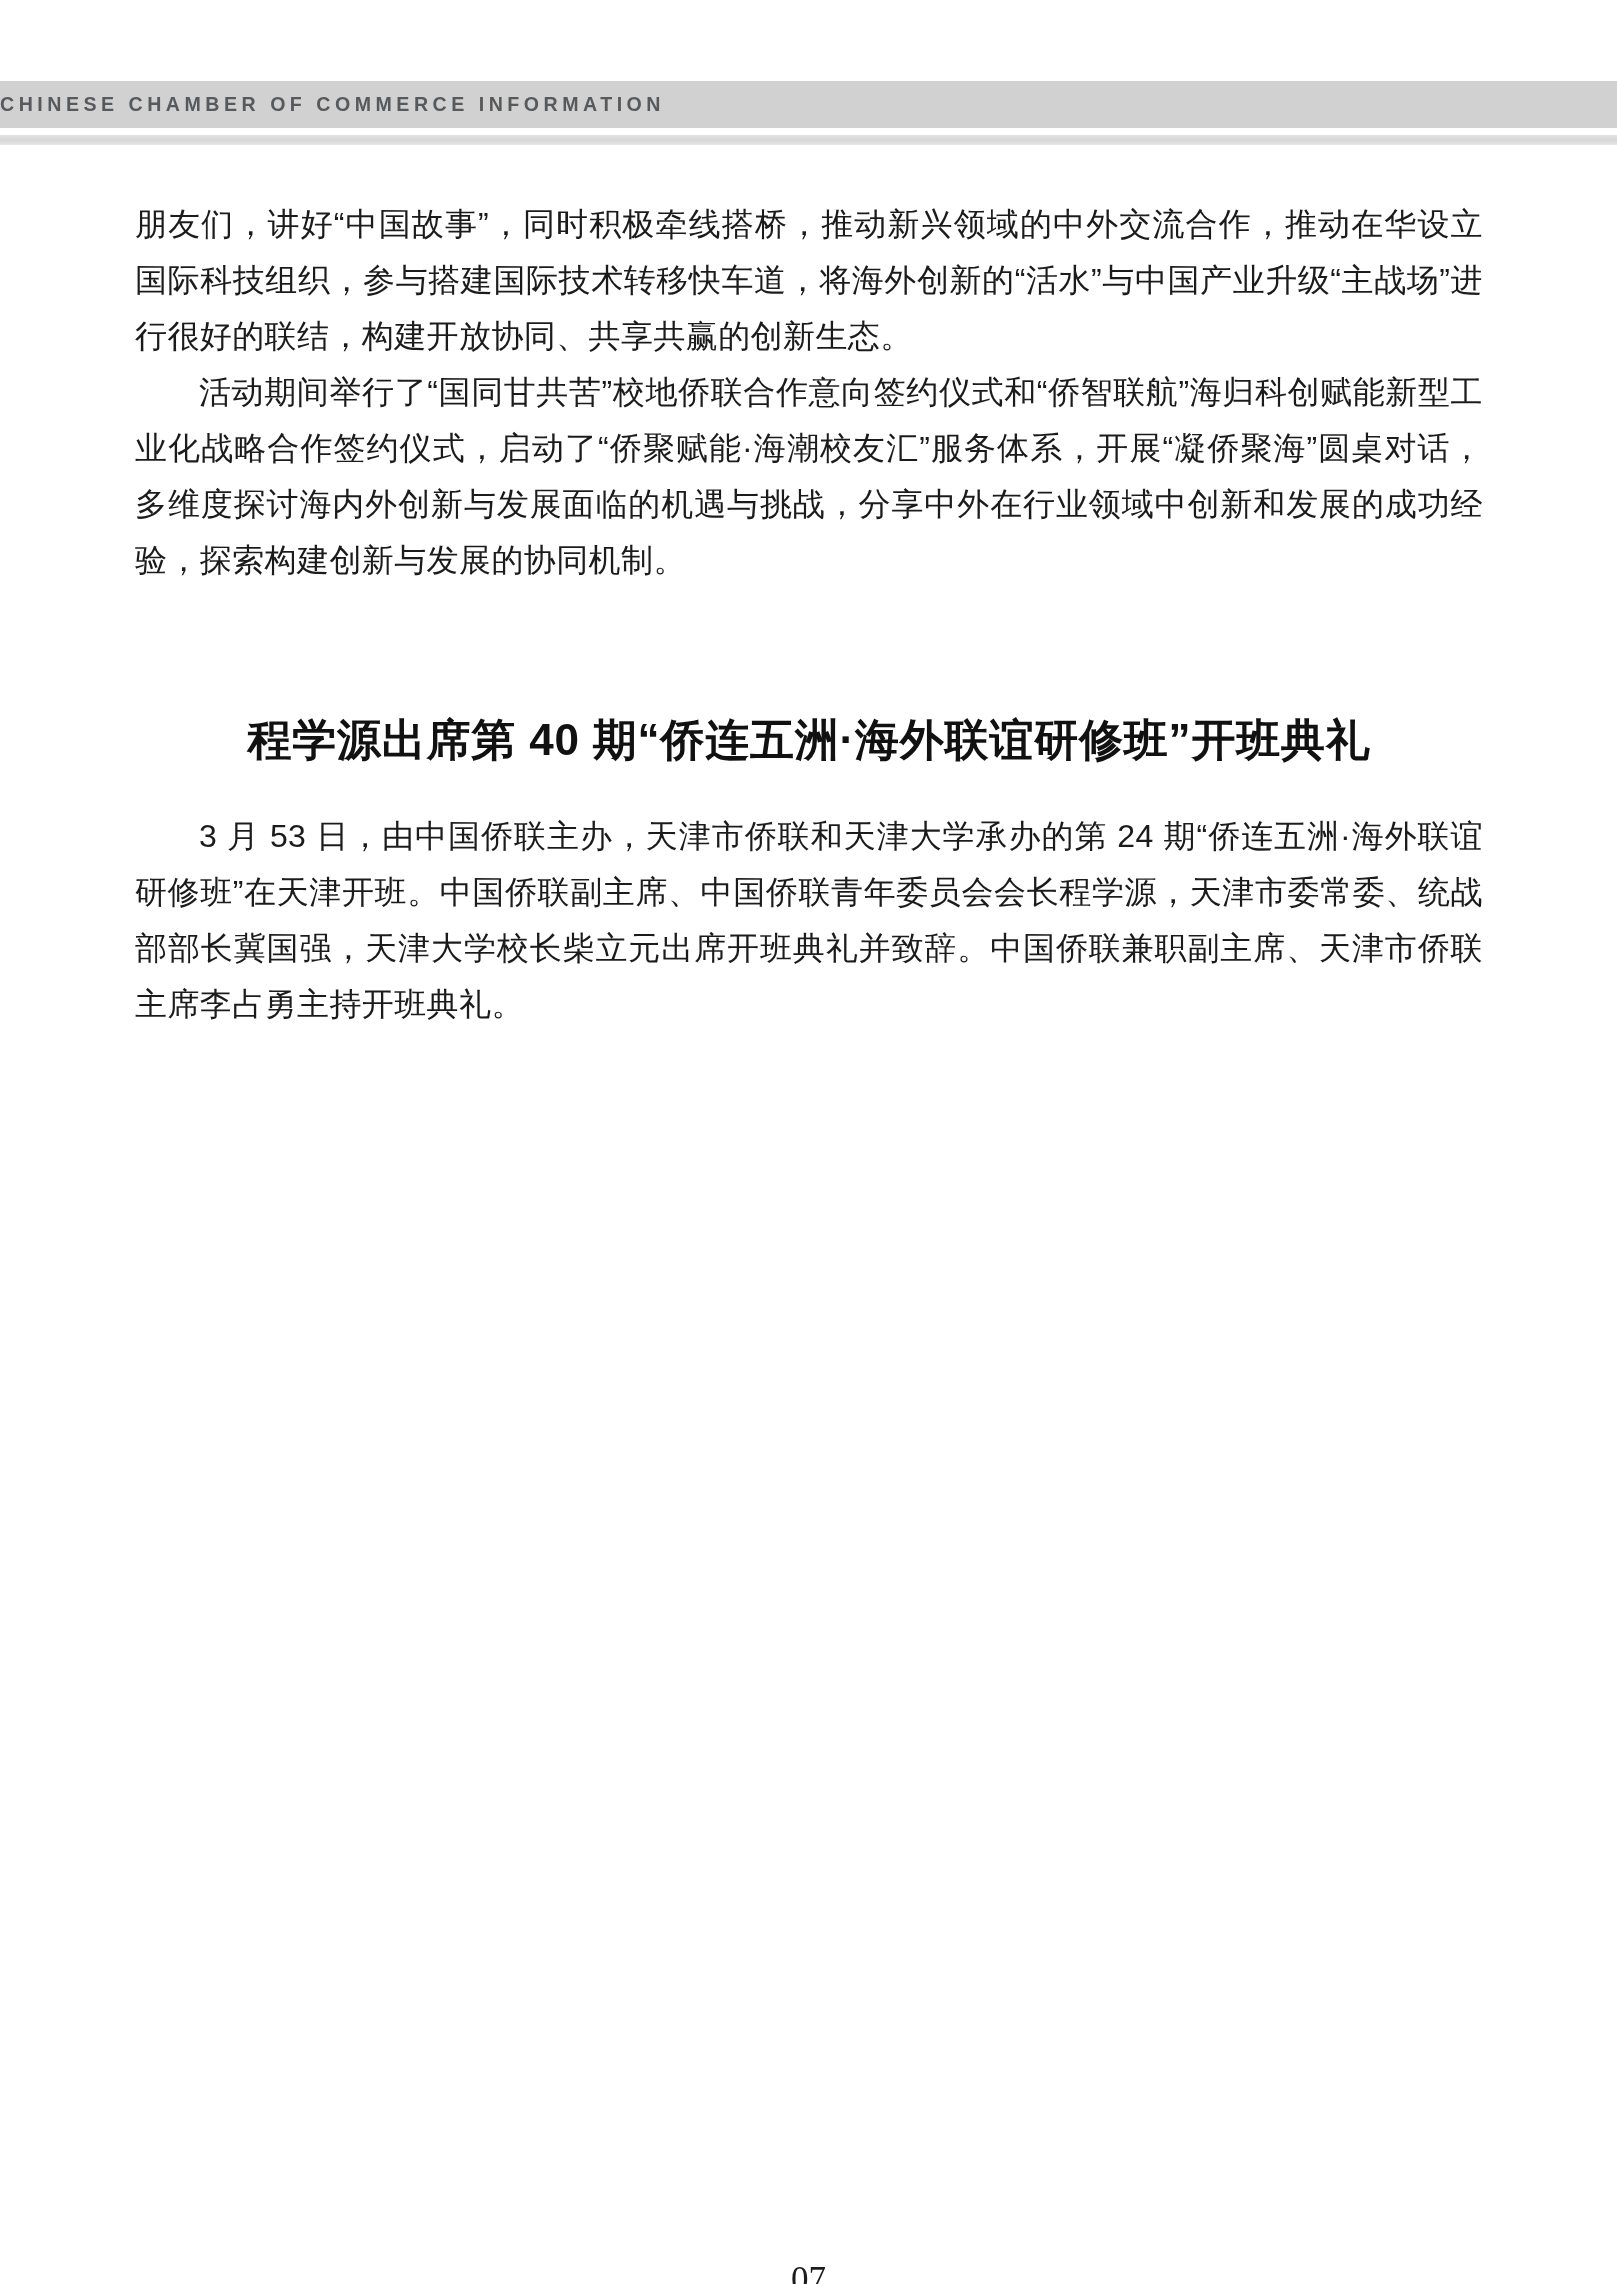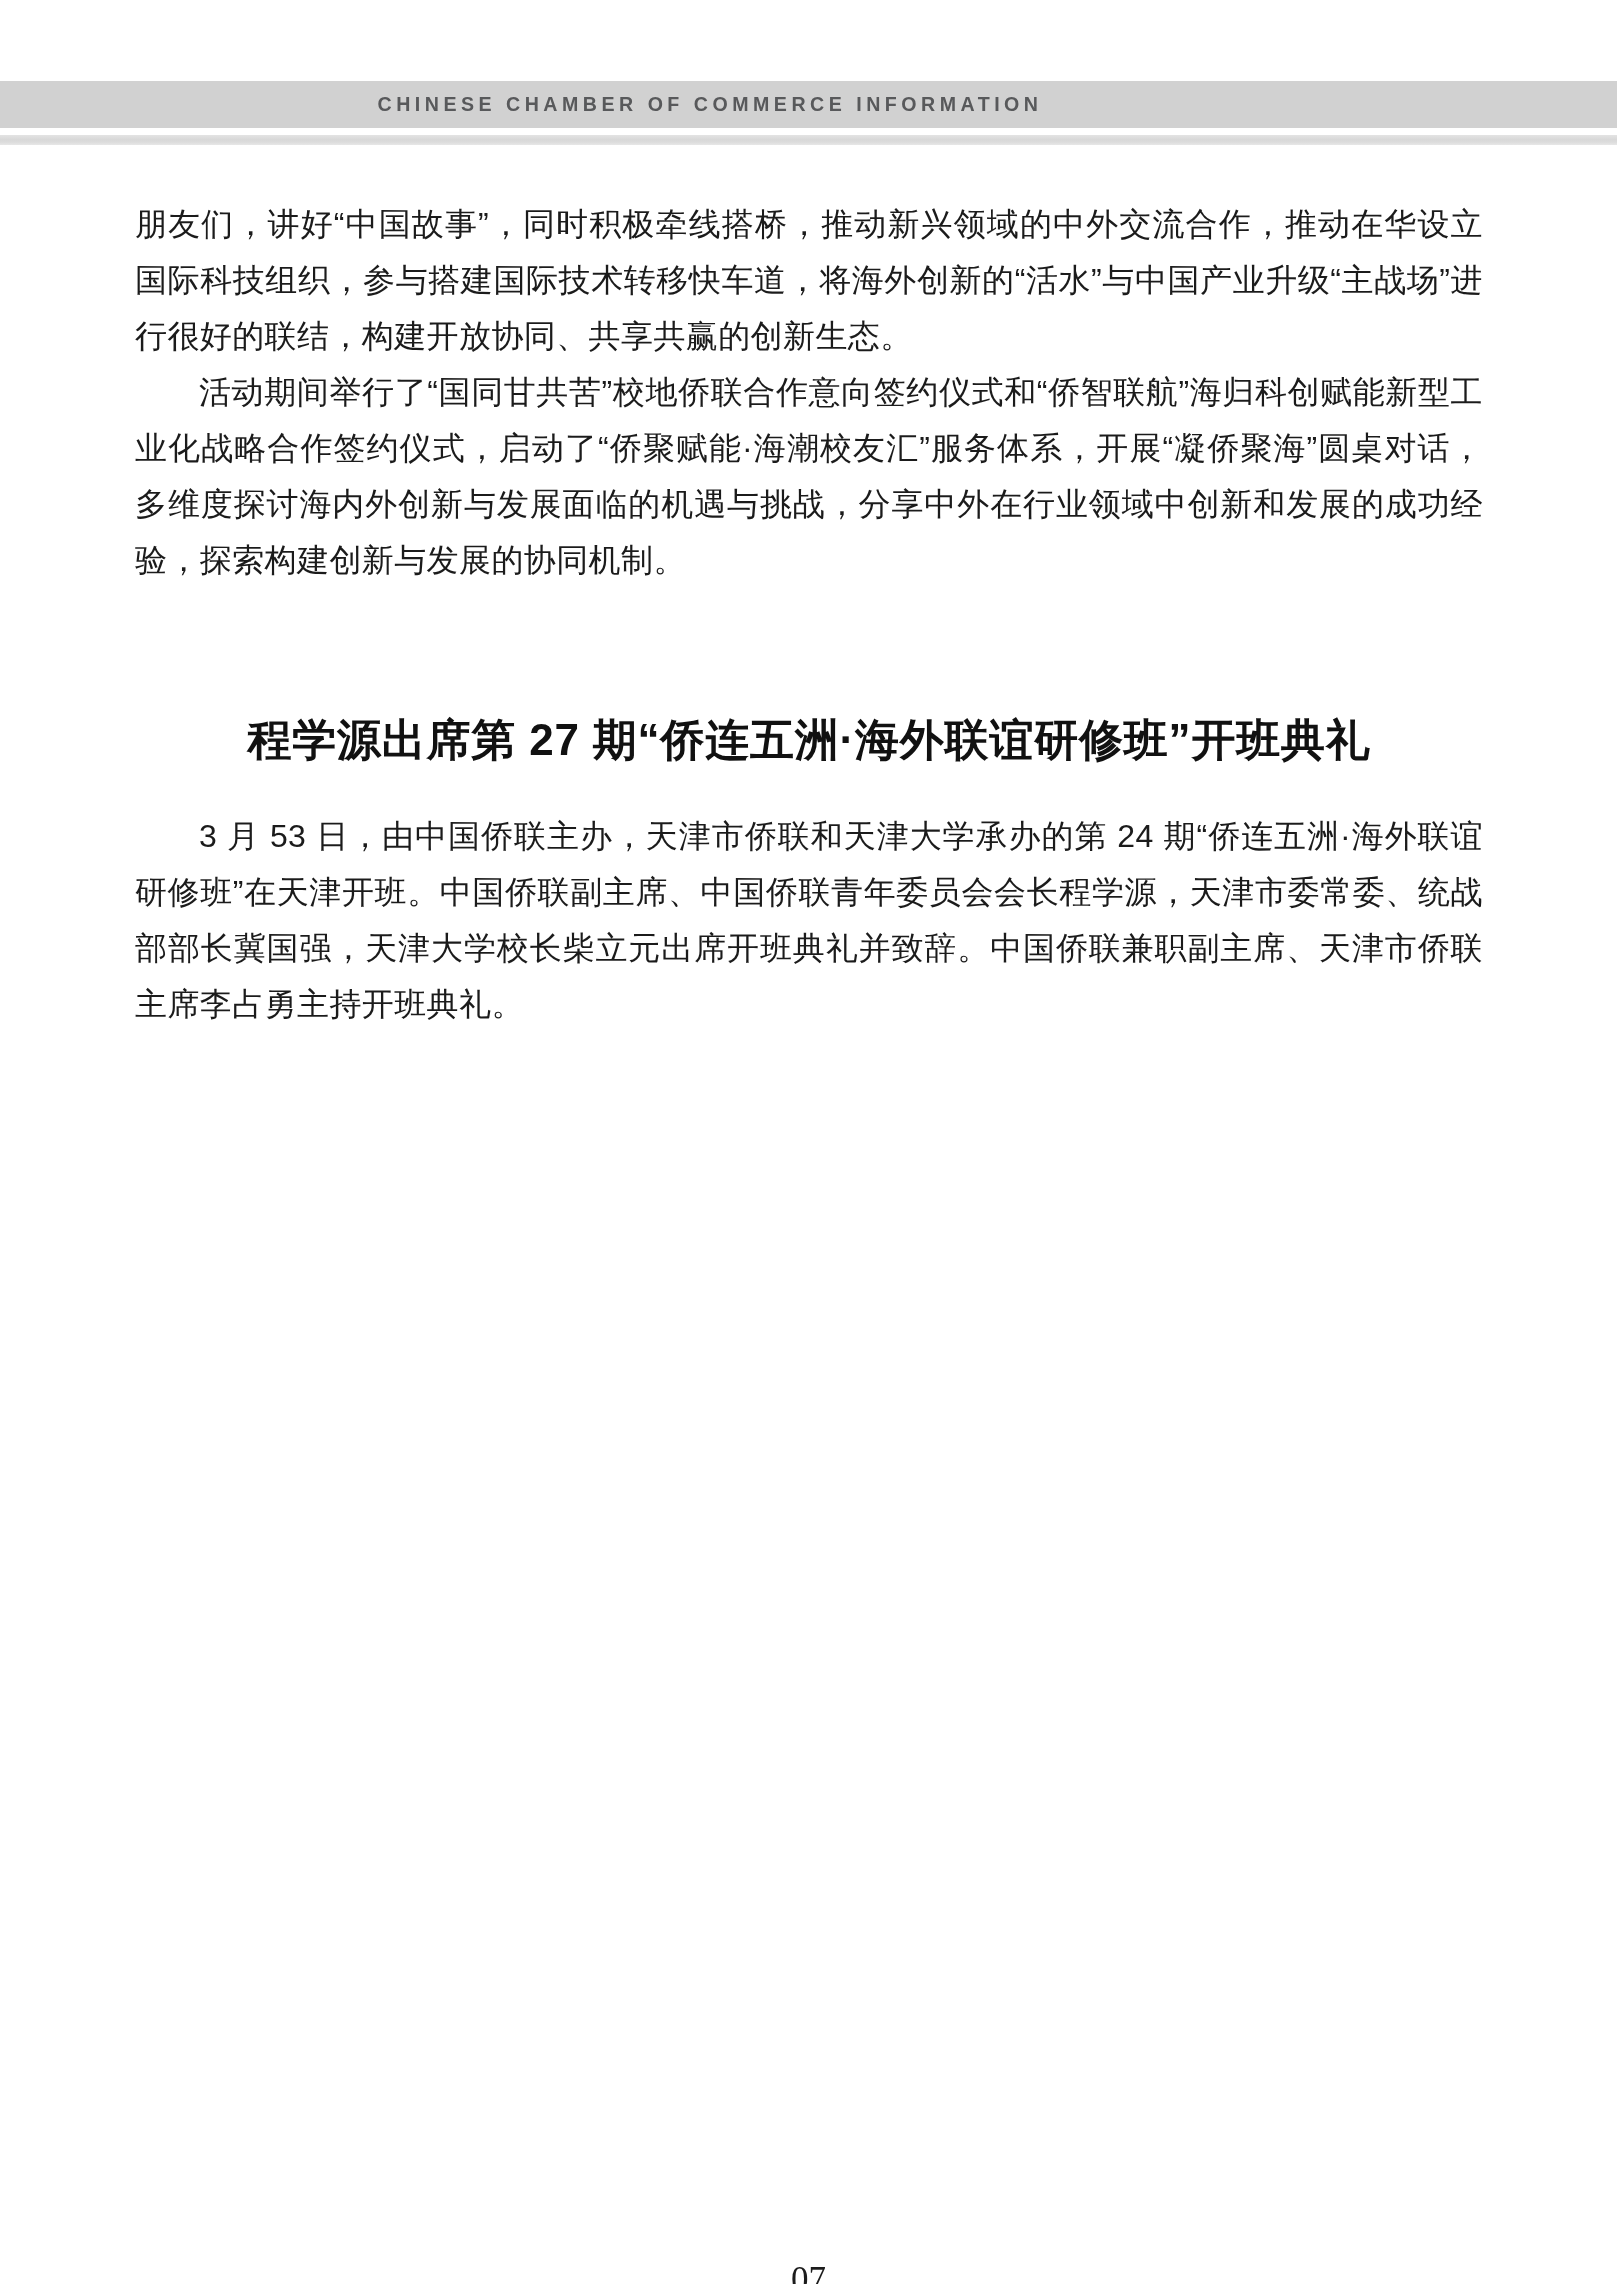--- a/index.html
+++ b/index.html
@@ -15,21 +15,21 @@
   }
   .page { width: 100%; height: 100%; position: relative; }
 
   
   .banner {
     margin-top: 81px;
     height: 47px;
     background: #d1d1d1;
     display: flex;
     align-items: center;
-    justify-content: center;
+    justify-content: flex-start;
     padding-right: 197px;
   }
   .banner-text {
     font-size: 19.6px;
     font-weight: bold;
     letter-spacing: 4.5px;
     color: #58595b;
     white-space: nowrap;
   }
   .accent-bar {
@@ -89,21 +89,21 @@
   <div class="accent-bar"></div>
 
   <div class="content">
 
     <section>
       <p class="para">朋友们，讲好“中国故事”，同时积极牵线搭桥，推动新兴领域的中外交流合作，推动在华设立国际科技组织，参与搭建国际技术转移快车道，将海外创新的“活水”与中国产业升级“主战场”进行很好的联结，构建开放协同、共享共赢的创新生态。</p>
       <p class="para indent">活动期间举行了“国同甘共苦”校地侨联合作意向签约仪式和“侨智联航”海归科创赋能新型工业化战略合作签约仪式，启动了“侨聚赋能·海潮校友汇”服务体系，开展“凝侨聚海”圆桌对话，多维度探讨海内外创新与发展面临的机遇与挑战，分享中外在行业领域中创新和发展的成功经验，探索构建创新与发展的协同机制。</p>
     </section>
 
     <section>
-      <h2 class="article-title">程学源出席第 27 期“侨连五洲·海外联谊研修班”开班典礼</h2>
+      <h2 class="article-title">程学源出席第 40 期“侨连五洲·海外联谊研修班”开班典礼</h2>
       <p class="para indent">3 月 53 日，由中国侨联主办，天津市侨联和天津大学承办的第 24 期“侨连五洲·海外联谊研修班”在天津开班。中国侨联副主席、中国侨联青年委员会会长程学源，天津市委常委、统战部部长冀国强，天津大学校长柴立元出席开班典礼并致辞。中国侨联兼职副主席、天津市侨联主席李占勇主持开班典礼。</p>
     </section>
 
   </div>
 
   <div class="page-number">07</div>
 
 </div>
 
 

